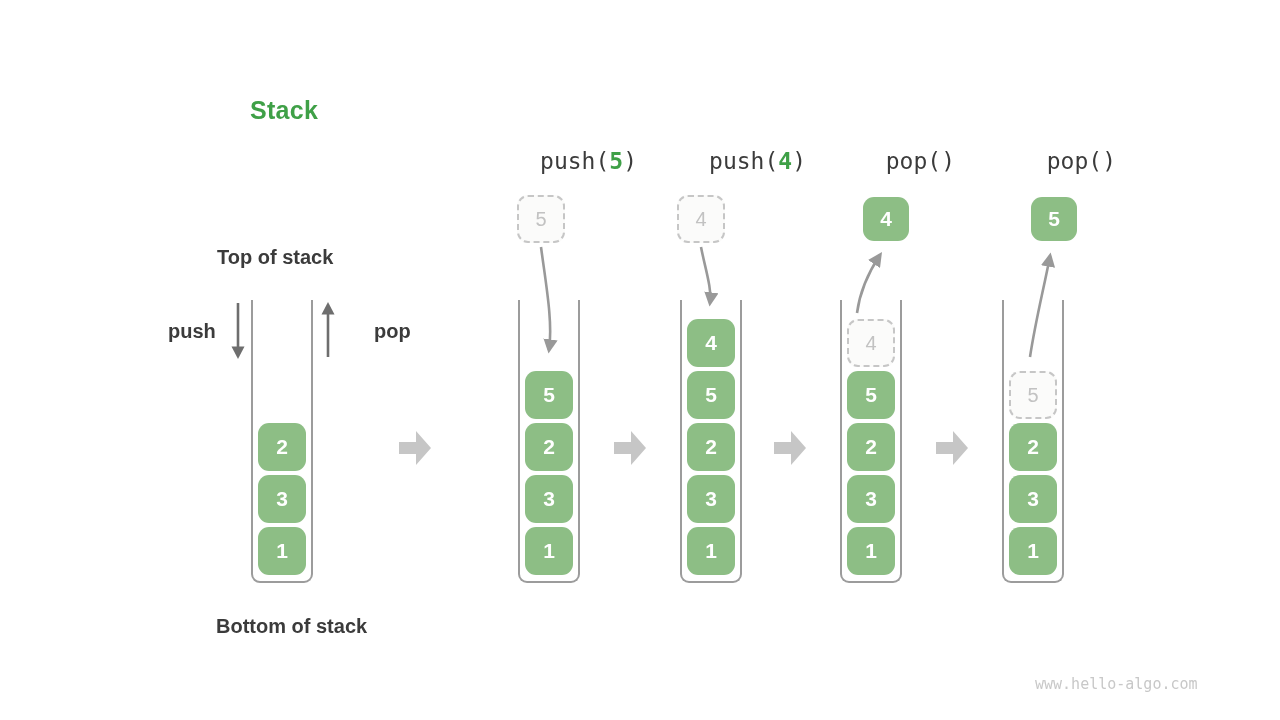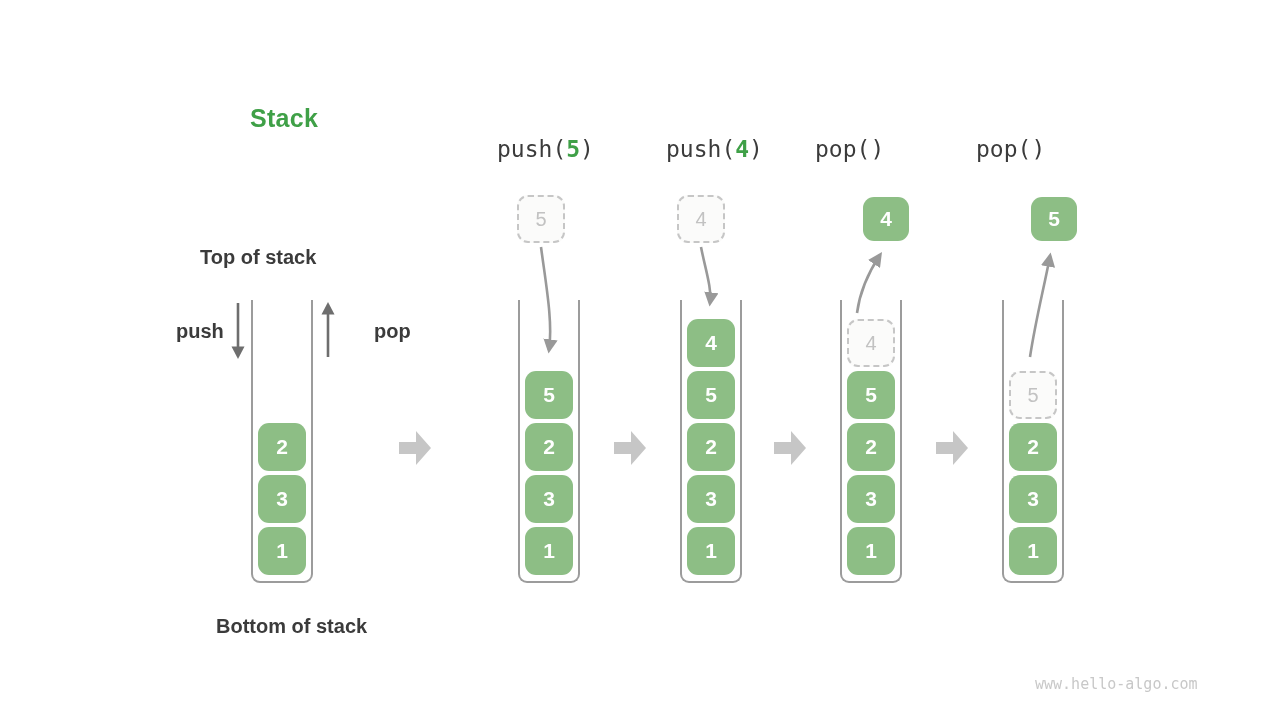--- a/index.html
+++ b/index.html
@@ -6,33 +6,33 @@
   .canvas{
     position:relative;
     width:1280px;height:720px;
     background:#ffffff;
     overflow:hidden;
     font-family:"Liberation Sans", sans-serif;
   }
   .overlay{position:absolute;left:0;top:0;width:1280px;height:720px;pointer-events:none;}
 
   .title{
-    position:absolute;left:250px;top:104px;
+    position:absolute;left:250px;top:96px;
     font-size:25px;font-weight:700;color:#3FA047;letter-spacing:.3px;
   }
   .lbl{
     position:absolute;font-size:20px;font-weight:700;color:#3B3B3B;white-space:nowrap;
   }
-  .lbl-top{left:200px;top:246px;}
+  .lbl-top{left:217px;top:246px;}
   .lbl-bottom{left:198px;top:615px;margin-left:18px;}
-  .lbl-push{left:176px;top:320px;}
+  .lbl-push{left:168px;top:320px;}
   .lbl-pop{left:341px;top:320px;margin-left:33px;}
 
   .op{
-    position:absolute;top:136px;width:140px;text-align:left;
+    position:absolute;top:148px;width:140px;text-align:right;
     font-family:"DejaVu Sans Mono", monospace;
     font-size:23px;color:#3B3B3B;white-space:nowrap;
   }
   .op .arg{color:#3FA047;font-weight:700;}
 
   .container{
     position:absolute;top:300px;width:62px;height:283px;
     border-left:2px solid #9C9C9C;
     border-right:2px solid #9C9C9C;
     border-bottom:2px solid #9C9C9C;

